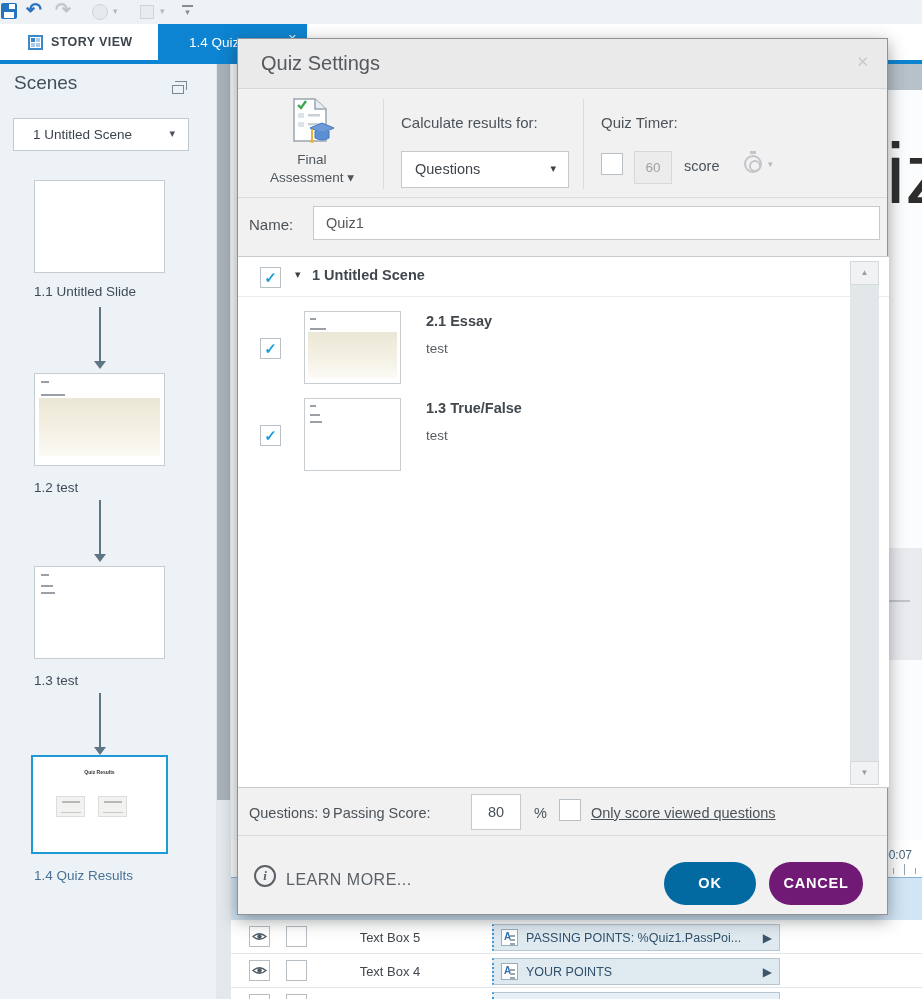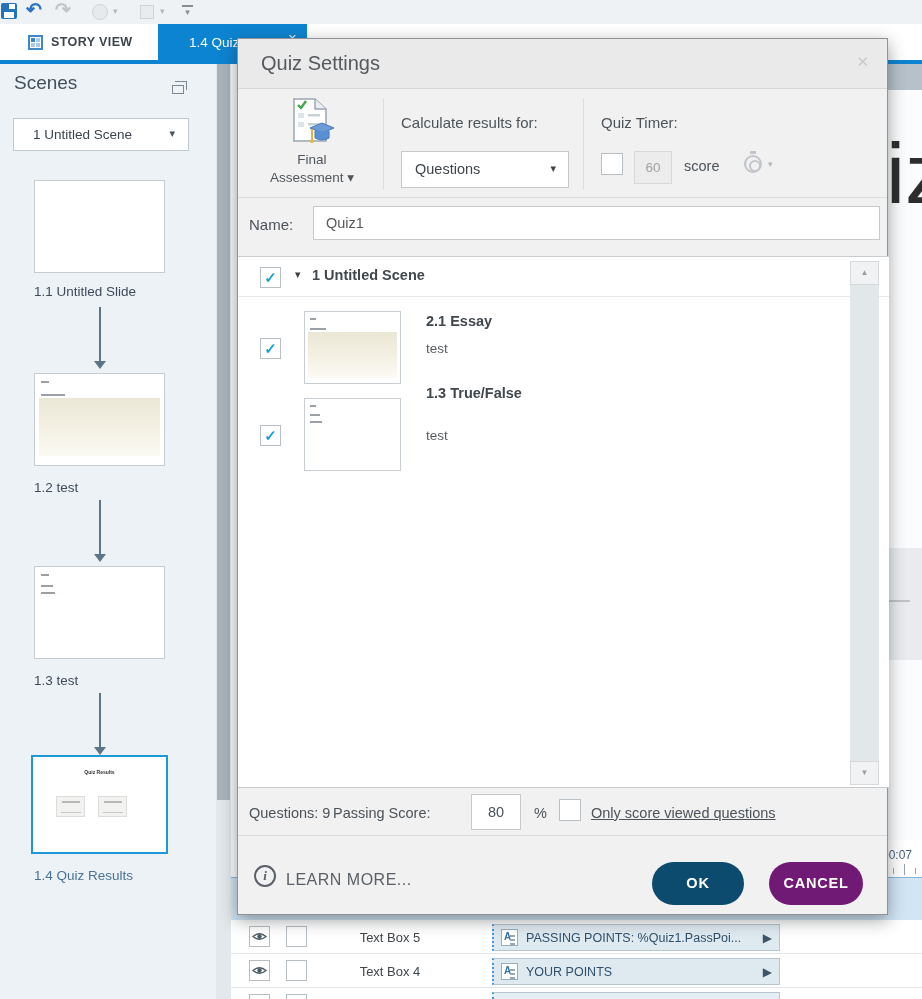--- a/index.html
+++ b/index.html
@@ -109,21 +109,21 @@
   .q-sub { position:absolute; left:188px; font-size:13.5px; color:#565c62; }
   .q-scroll { position:absolute; left:612px; top:4px; width:29px; height:524px; background:#e2e7ea; }
   .q-scroll-btn { position:absolute; left:0; width:29px; height:24px; background:#f1f2f3; border:1px solid #d5d9db; color:#969da3; font-size:8px; text-align:center; line-height:22px; }
   .stats-row { position:absolute; left:0; top:749px; width:100%; height:48px; border-bottom:1px solid #d9dadb; }
   .stat-text { position:absolute; top:17px; font-size:14.5px; color:#4b5359; }
   .pass-input { position:absolute; left:233px; top:6px; width:50px; height:36px; background:#fff; border:1px solid #c9c9ca; text-align:center; font-size:14.5px; color:#4b5359; font-family:"Liberation Sans", sans-serif; }
   .dlg-footer { position:absolute; left:0; top:797px; width:100%; height:80px; }
   .info-ico { position:absolute; left:16px; top:29px; width:22px; height:22px; border:2px solid #596067; border-radius:50%; text-align:center; font-family:"Liberation Serif", serif; font-style:italic; font-weight:bold; font-size:13px; color:#596067; line-height:18px; }
   .learn-more { position:absolute; left:48px; top:35px; font-size:16px; color:#5a6066; letter-spacing:.5px; }
   .btn { position:absolute; top:26px; height:43px; border:none; border-radius:22px; color:#fff; font-size:14.5px; font-weight:bold; letter-spacing:.8px; text-align:center; line-height:43px; font-family:"Liberation Sans", sans-serif; }
-  .btn-ok { left:414px; width:92px; background:#0c4a6e; }
+  .btn-ok { left:426px; width:92px; background:#0369a1; }
   .btn-cancel { left:531px; width:94px; background:#701a75; }
 </style>
 </head>
 <body>
 
 <div class="app">
 
   <div class="qat">
     <div class="qat-save"></div>
     <span class="undo-glyph">↶</span>
@@ -336,21 +336,21 @@
       <span class="q-sub" style="top:84px;">test</span>
 
       <span class="cb abs" style="left:22px; top:168px; width:21px; height:21px;">
           <span class="cb-check">✓</span>
         </span>
       <div class="q-thumb" style="top:141px;">
         <i class="mini-mark" style="left:5px; top:6px; width:6px; height:2px;"></i>
         <i class="mini-mark" style="left:5px; top:15px; width:10px; height:2px;"></i>
         <i class="mini-mark" style="left:5px; top:22px; width:12px; height:2px;"></i>
       </div>
-      <span class="q-title" style="top:128px;text-align:right;">1.3 True/False</span>
+      <span class="q-title" style="top:143px;text-align:right;">1.3 True/False</span>
       <span class="q-sub" style="top:171px;">test</span>
 
       <div class="q-scroll">
         <div class="q-scroll-btn" style="top:0;">▲</div>
         <div class="q-scroll-btn" style="bottom:0;">▼</div>
       </div>
     </div>
 
     <div class="stats-row">
       <span class="stat-text" style="left:11px;">Questions: 9</span>

